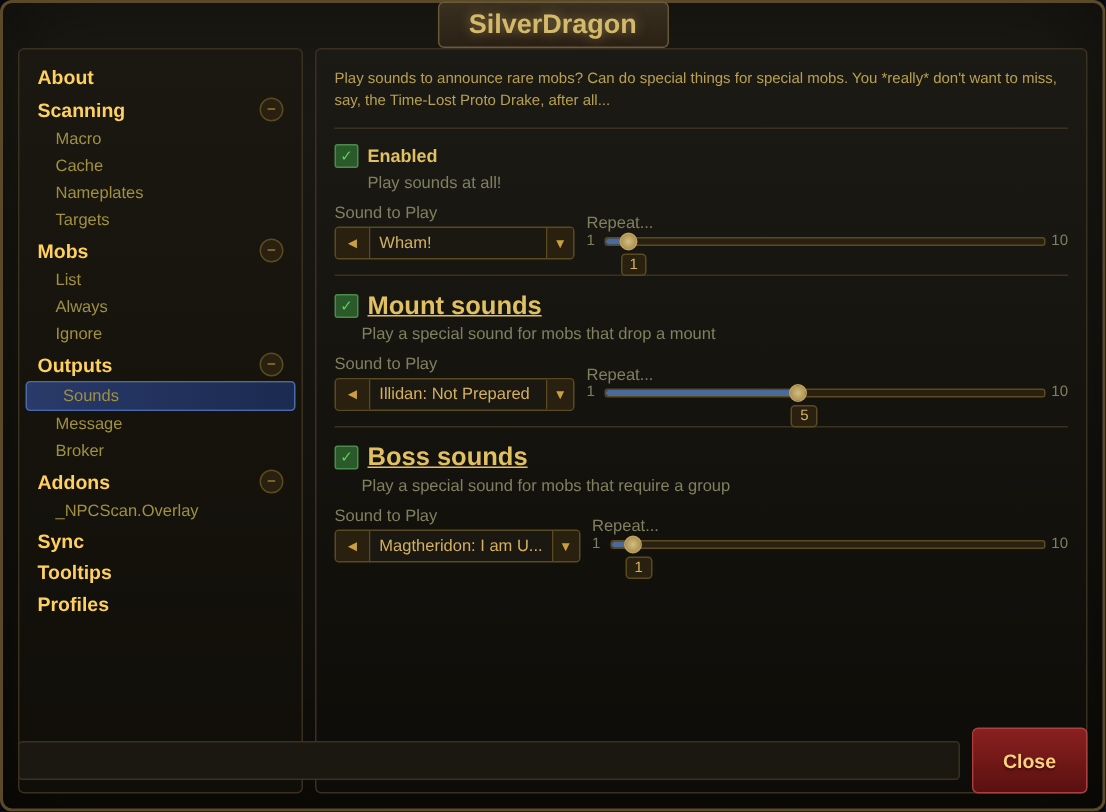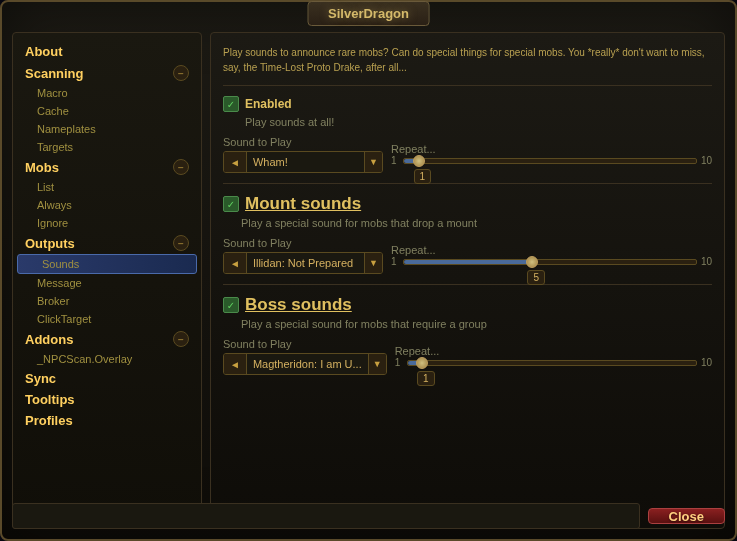--- a/index.html
+++ b/index.html
@@ -26,21 +26,21 @@
     .title-bar {
       position: absolute;
       top: -1px;
       left: 50%;
       transform: translateX(-50%);
       background: linear-gradient(180deg, #3a3020 0%, #2a2015 100%);
       border: 1px solid #6a5a3a;
       border-radius: 4px;
       padding: 4px 20px;
       color: #d4b96a;
-      font-size: 13px;
+      font-size: 18px;
       font-weight: bold;
       text-shadow: 0 0 8px rgba(212,185,106,0.5);
       z-index: 10;
     }
 
     .main-layout {
       display: flex;
       height: 100%;
       padding: 30px 10px 10px 10px;
     }
@@ -338,21 +338,21 @@
 
     .close-btn {
       background: linear-gradient(180deg, #8a2020 0%, #5a1010 100%);
       border: 1px solid #aa4040;
       border-radius: 4px;
       color: #ffd080;
       font-size: 13px;
       font-weight: bold;
       padding: 4px 20px;
       cursor: pointer;
-      height: 16px;
+      height: 44px;
       display: flex;
       align-items: center;
       text-shadow: 0 1px 2px rgba(0,0,0,0.5);
     }
   </style>
 </head>
 <body>
 
 <div class="window">
   <div class="title-bar">
@@ -403,23 +403,20 @@
         <span class="collapse-btn">−</span>
       </div>
       <div class="sidebar-item sub-item active">
         <span>Sounds</span>
       </div>
       <div class="sidebar-item sub-item">
         <span>Message</span>
       </div>
       <div class="sidebar-item sub-item">
         <span>Broker</span>
-      </div>
-      <div class="sidebar-item sub-item">
-        <span>ClickTarget</span>
       </div>
 
       <div class="sidebar-item section-header">
         <span>Addons</span>
         <span class="collapse-btn">−</span>
       </div>
       <div class="sidebar-item sub-item">
         <span>_NPCScan.Overlay</span>
       </div>
 

